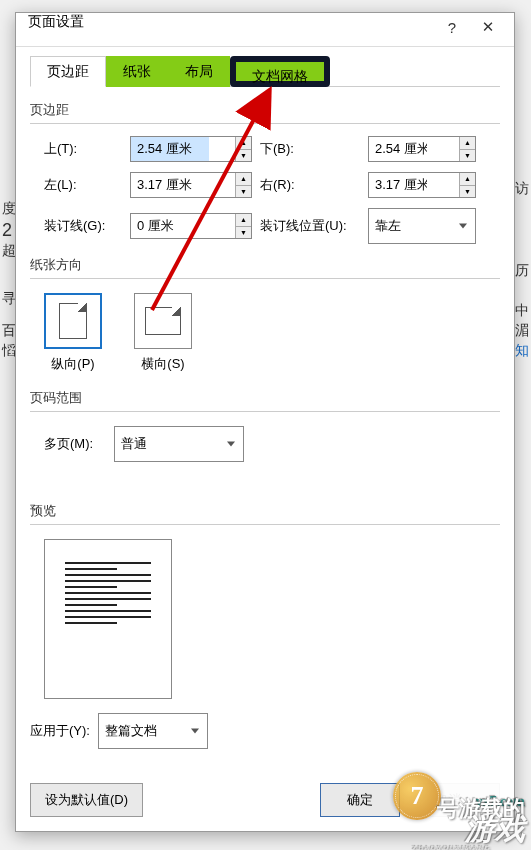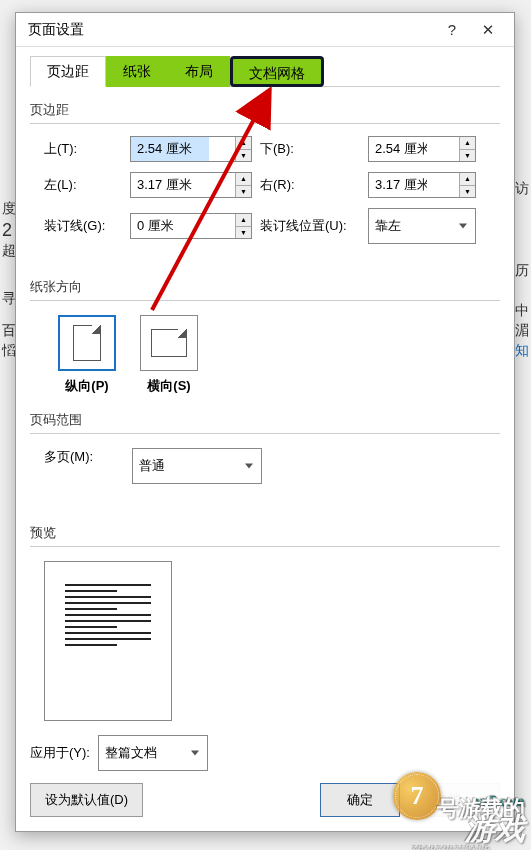--- a/index.html
+++ b/index.html
@@ -1,46 +1,46 @@
 <!DOCTYPE html>
 <html><head>
   <meta charset="utf-8">
   <style>
     * { box-sizing: border-box; font-family: "Microsoft YaHei", sans-serif; }
     body { margin: 0; background: #f0f0f0; width: 531px; height: 850px; position: relative; overflow: hidden; }
     .bg-text { position: absolute; font-size: 14px; color: #333; }
     .dialog { position: absolute; left: 15px; top: 12px; width: 500px; height: 820px; background: #fff; border: 1px solid #999; box-shadow: 0 4px 16px rgba(0,0,0,0.3); }
-    .titlebar { height: 34px; display: flex; align-items: center; padding: 0 8px; border-bottom: 1px solid #ddd; }
+    .titlebar { height: 34px; display: flex; padding: 0 8px; border-bottom: 1px solid #ddd; }
     .titlebar .title { flex: 1; font-size: 14px; padding-left: 4px; }
     .titlebar .help, .titlebar .close { width: 36px; height: 28px; display: flex; align-items: center; justify-content: center; cursor: pointer; font-size: 15px; color: #333; }
     .content { padding: 8px 14px 14px 14px; }
     .tabs { display: flex; border-bottom: 1px solid #ccc; height: 32px; }
     .tab { padding: 6px 16px; font-size: 14px; cursor: pointer; border: 1px solid transparent; border-bottom: none; background: #84cc16; position: relative; top: 1px; }
     .tab.active { background: #fff; border: 1px solid #ccc; border-bottom: 1px solid #fff; }
-    .tab-highlight { border: 3px solid #0f172a; border-radius: 4px; }
+    .tab-highlight { border: 6px solid #0f172a; border-radius: 4px; }
     .section-label { font-size: 13px; color: #333; margin: 14px 0 4px 0; }
     .section-rule { height: 1px; background: #ccc; margin-top: 2px; }
     .grid { display: grid; grid-template-columns: 78px 122px 100px 108px; gap: 10px 8px; align-items: center; margin: 12px 0 0 14px; }
     .lbl { font-size: 13px; text-align: left; }
     .spinner { display: flex; border: 1px solid #888; height: 26px; gap: 26px; }
     .spinner input { flex: 1; border: none; padding: 0 6px; font-size: 13px; outline: none; min-width: 0; }
     .spinner input.sel { background: #cce5ff; }
     .spin-btns { width: 16px; display: flex; flex-direction: column; border-left: 1px solid #aaa; }
     .spin-btns div { flex: 1; display: flex; align-items: center; justify-content: center; font-size: 7px; background: #eee; cursor: pointer; }
     .spin-btns div:first-child { border-bottom: 1px solid #aaa; }
     .select { border: 1px solid #888; height: 36px; display: flex; align-items: center; padding: 0 6px; font-size: 13px; position: relative; background: #fff; cursor: pointer; }
     .select::after { content: ""; position: absolute; right: 8px; top: 50%; width: 0; height: 0; border-left: 4px solid transparent; border-right: 4px solid transparent; border-top: 5px solid #555; transform: translateY(-50%); }
-    .orient { display: flex; gap: 24px; margin: 14px 0 0 28px; font-weight: bold; }
+    .orient { display: flex; gap: 32px; margin: 14px 0 0 14px; }
     .orient-item { text-align: center; font-size: 13px; cursor: pointer; }
     .orient-box { width: 58px; height: 56px; border: 1px solid #888; display: flex; align-items: center; justify-content: center; margin-bottom: 6px; }
     .orient-box.active { border: 2px solid #1a73c7; }
     .page-icon { width: 28px; height: 36px; border: 1px solid #555; position: relative; background: #fff; }
     .page-icon::after { content: ""; position: absolute; right: -1px; top: -1px; width: 9px; height: 9px; background: linear-gradient(135deg, #fff 48%, #555 50%); }
     .page-icon.landscape { width: 36px; height: 28px; }
-    .multi-row { display: flex; align-items: flex-start; margin: 14px 0 0 14px; gap: 18px; }
+    .multi-row { display: flex; align-items: center; margin: 14px 0 0 14px; }
     .preview-box { width: 128px; height: 160px; border: 1px solid #888; margin: 14px auto 14px 14px; padding: 22px 20px 28px 20px; background: #fff; display: flex; flex-direction: column; gap: 4px; }
     .preview-box .line { height: 2px; background: #222; }
     .preview-box .line.short { width: 60%; }
     .apply-row { display: flex; align-items: center; gap: 8px; margin: 10px 0 0 0; font-size: 13px; }
     .btn-row { display: flex; align-items: center; gap: 20px; margin-top: 18px; position: absolute; bottom: 14px; left: 14px; right: 14px; }
     .btn { border: 1px solid #999; background: #e9e9e9; padding: 7px 14px; font-size: 13px; cursor: pointer; }
     .btn.primary { border: 1px solid #3a6bab; }
     .spacer { flex: 1; }
     .arrow-svg { position: absolute; left: 70px; top: 85px; width: 240px; height: 250px; pointer-events: none; z-index: 10; }
     .watermark { position: absolute; right: 0; bottom: 0; width: 170px; height: 80px; opacity: 0.85; pointer-events: none; }
@@ -119,21 +119,21 @@
         <input value="0 厘米" style="">
         <div class="spin-btns">
             <div>▲</div>
             <div>▼</div>
           </div>
       </div>
       <span class="lbl">装订线位置(U):</span>
       <div class="select">靠左</div>
     </div>
 
-    <div class="section-label" style="margin-top:34px">纸张方向</div>
+    <div class="section-label" style="margin-top:12px">纸张方向</div>
     <div class="section-rule"></div>
     <div class="orient">
       <div class="orient-item">
         <div class="orient-box active">
             <div class="page-icon"></div>
           </div>
         <span>纵向(P)</span>
       </div>
       <div class="orient-item">
         <div class="orient-box">

